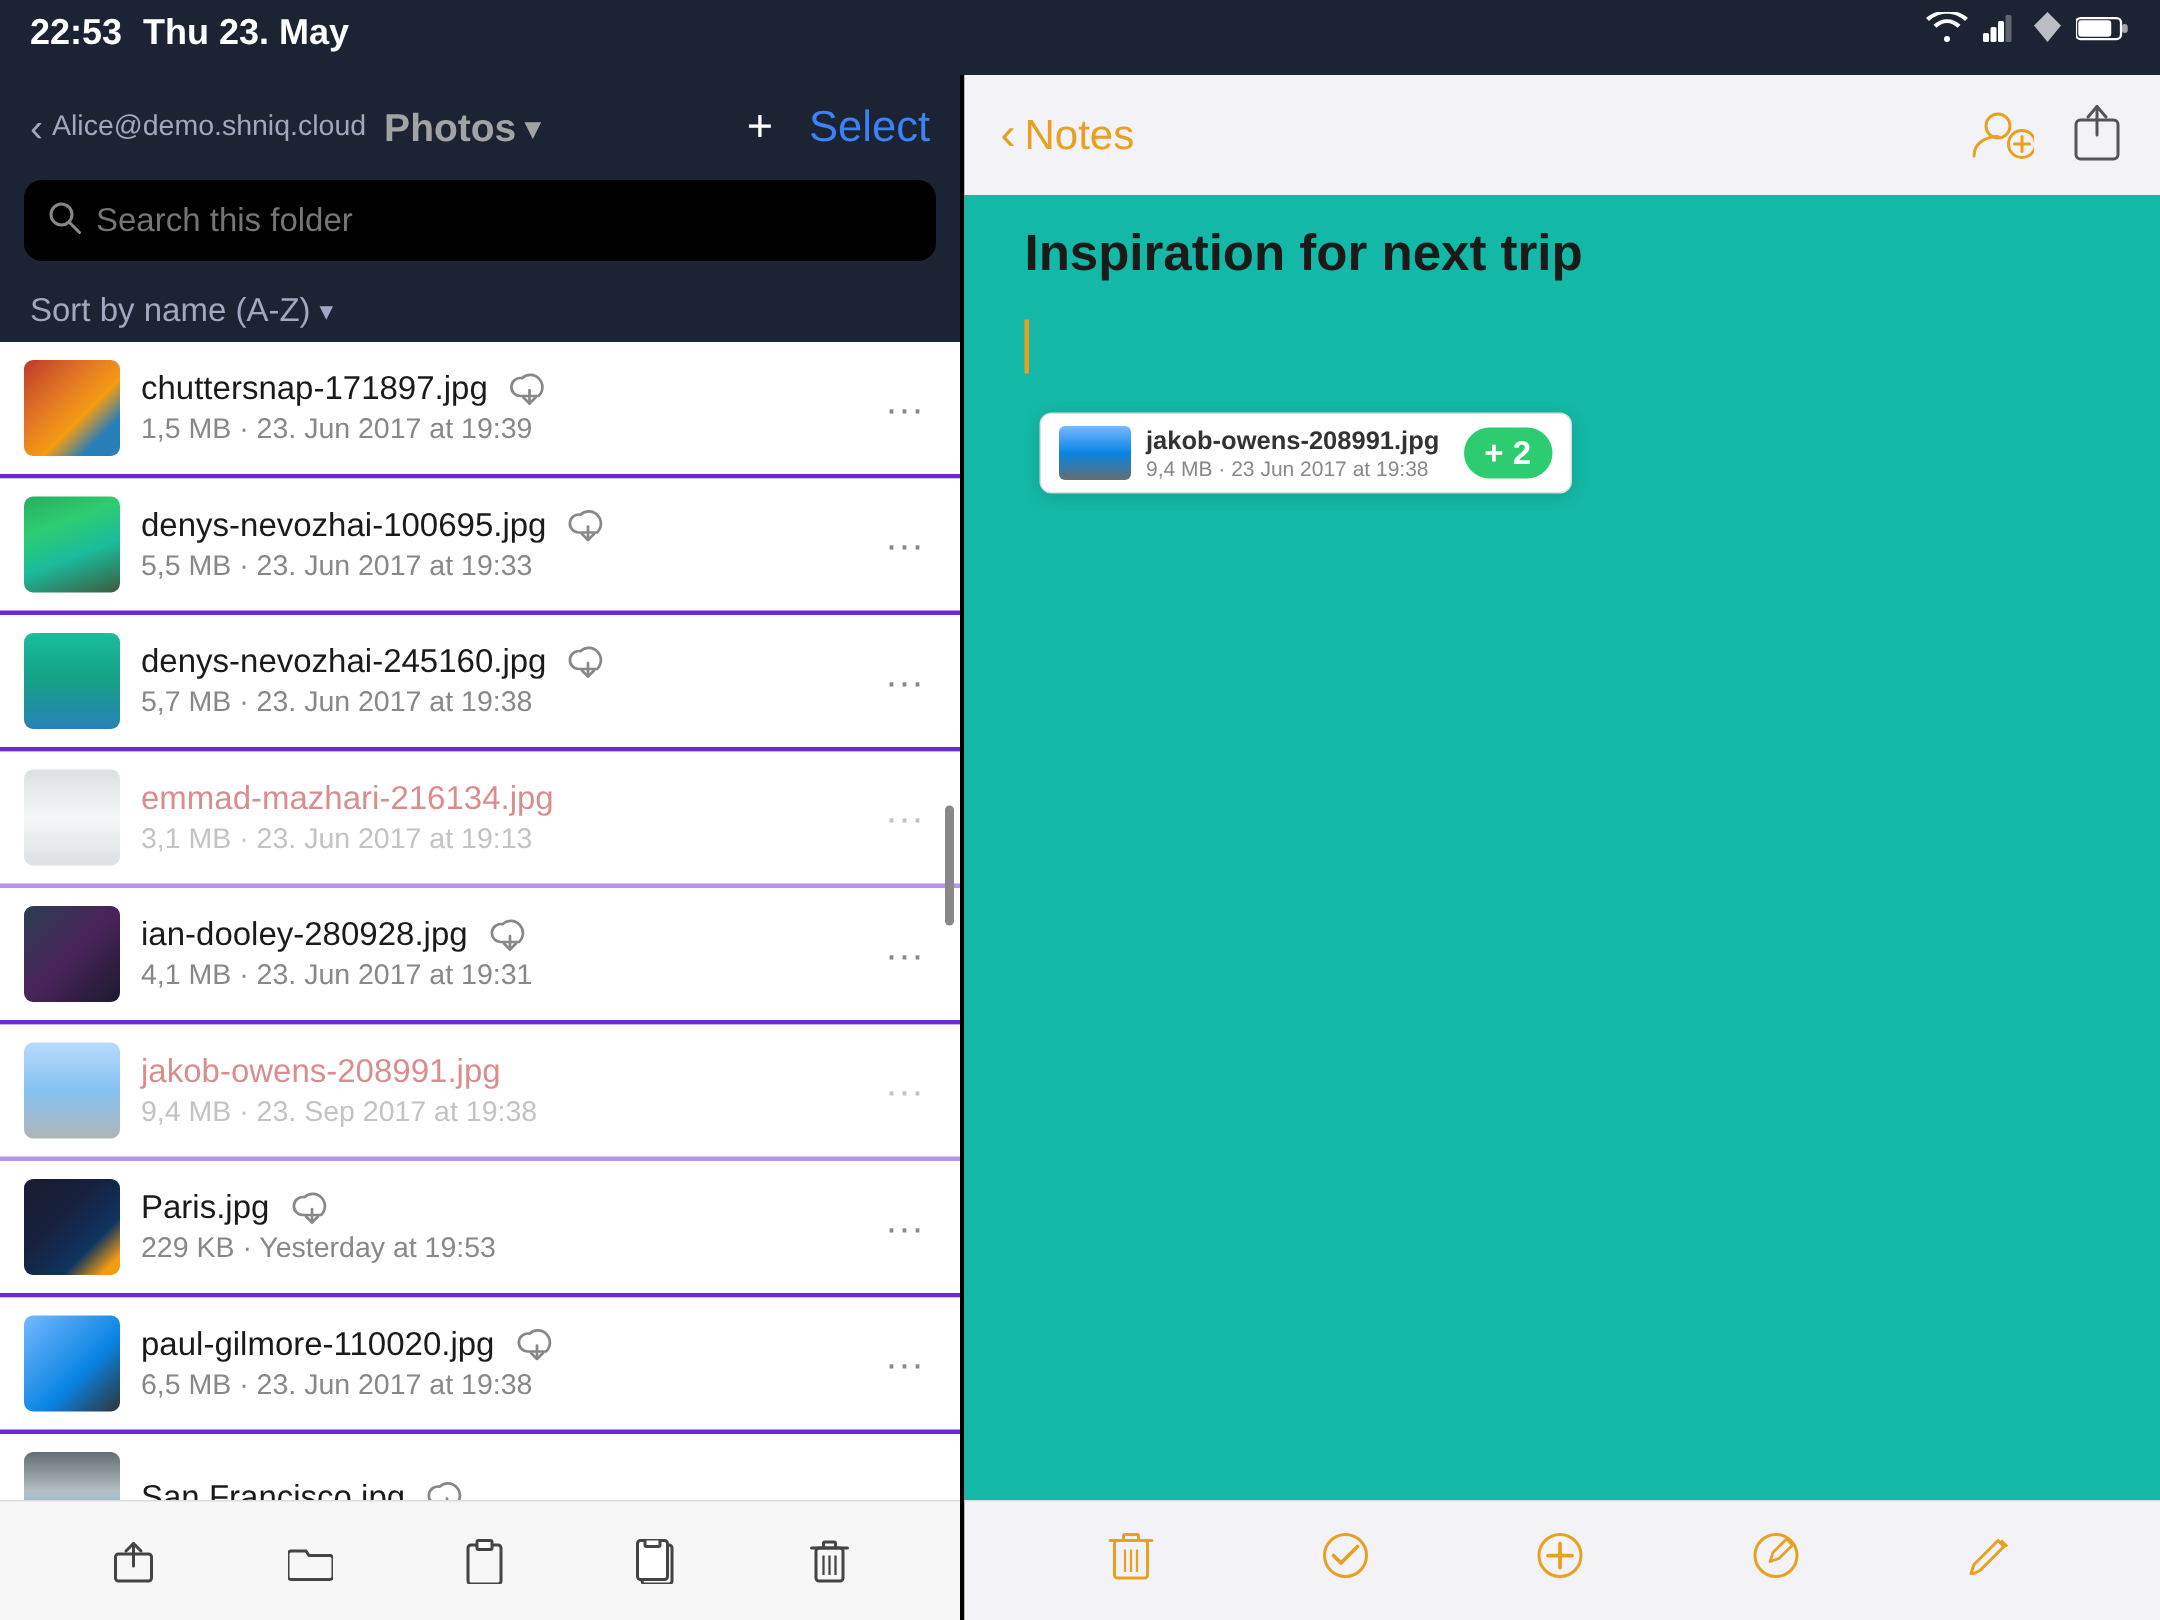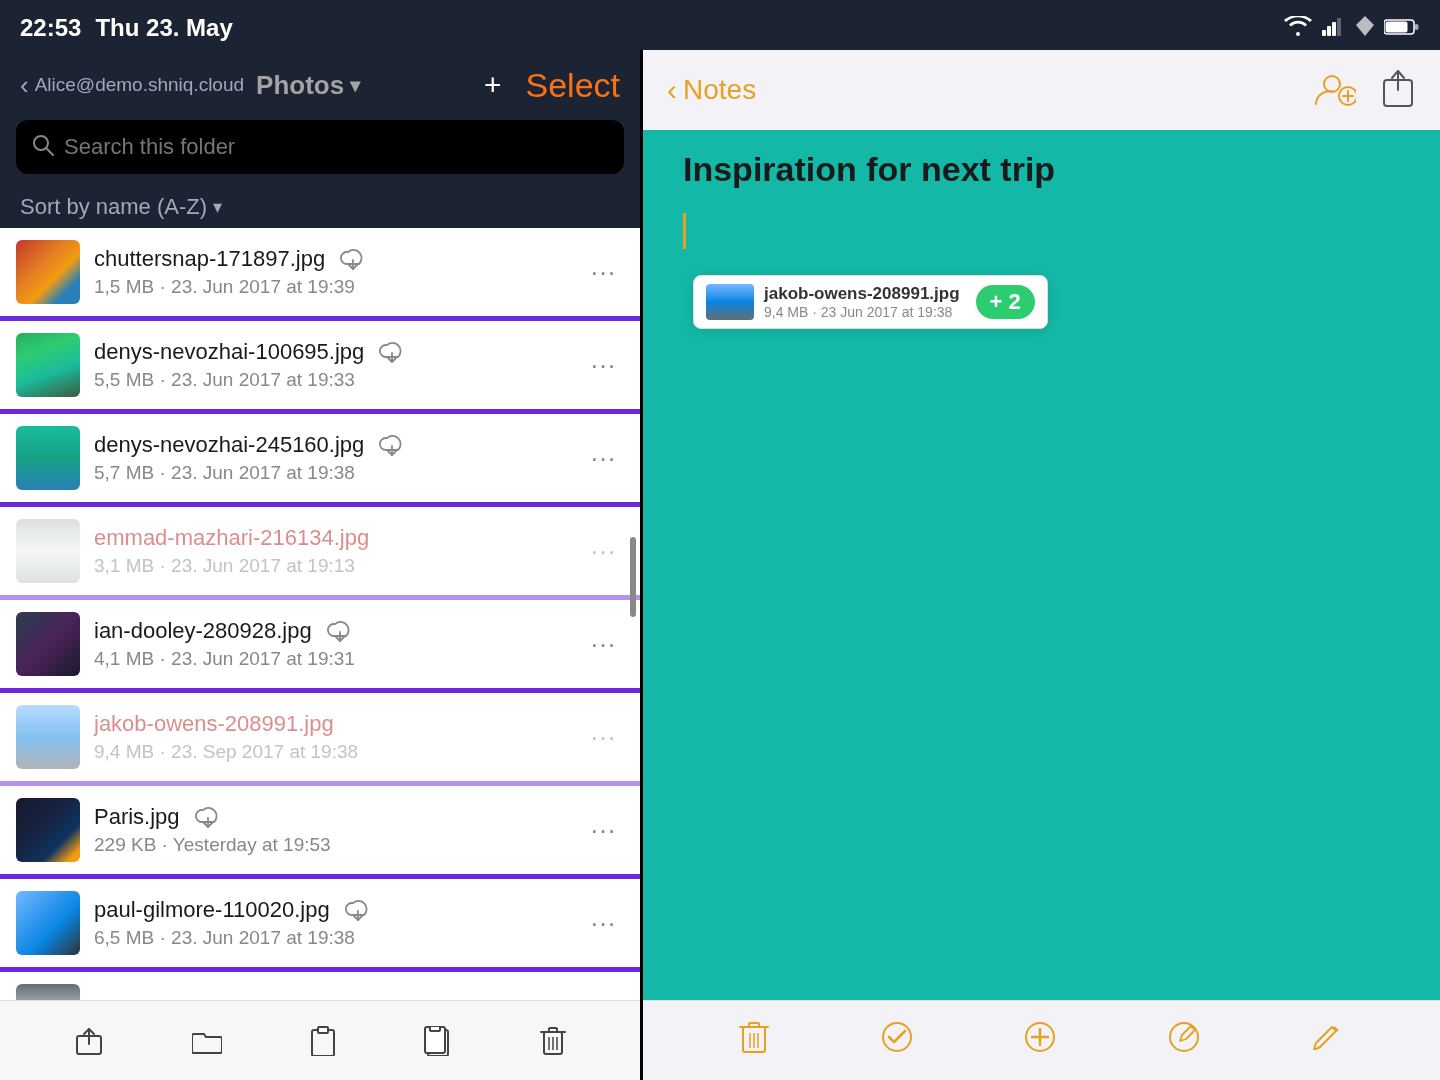--- a/index.html
+++ b/index.html
@@ -6,21 +6,21 @@
     body { width: 1440px; height: 1080px; display: flex; flex-direction: column; font-family: -apple-system, 'Helvetica Neue', sans-serif; overflow: hidden; background: #1c2333; }
 
     
     .status-bar {
       background: #1c2333;
       color: #fff;
       font-size: 24px;
       font-weight: 600;
       padding: 8px 20px;
       display: flex;
-      align-items: flex-end;
+      align-items: flex-start;
       height: 50px;
     }
     .status-bar-right {
       margin-left: auto;
       display: flex;
       align-items: center;
       gap: 10px;
     }
     .status-bar-right span { font-size: 22px; color: #fff; }
 
@@ -64,21 +64,21 @@
       gap: 6px;
     }
     .folder-title .caret { font-size: 20px; }
     .header-actions {
       margin-left: auto;
       display: flex;
       align-items: center;
       gap: 24px;
     }
     .header-actions .plus-btn { font-size: 30px; color: #fff; cursor: pointer; }
-    .header-actions .select-btn { font-size: 34px; color: #f97316; cursor: pointer; font-weight: 400; }
+    .header-actions .select-btn { font-size: 29px; color: #3b82f6; cursor: pointer; font-weight: 400; }
 
     .search-bar-container {
       padding: 0 16px 12px;
     }
     .search-bar {
       background: #000;
       border-radius: 12px;
       display: flex;
       align-items: center;
       padding: 10px 16px;
@@ -107,21 +107,21 @@
     
     .file-list {
       flex: 1;
       overflow-y: auto;
       background: #fff;
     }
     .file-item {
       display: flex;
       align-items: center;
       padding: 12px 16px;
-      border-bottom: 5px solid #6d28d9;
+      border-bottom: 3px solid #6d28d9;
       background: #fff;
       min-height: 88px;
     }
     .file-item.dimmed { opacity: 0.5; }
     .file-thumb {
       width: 64px;
       height: 64px;
       border-radius: 6px;
       background: #ccc;
       flex-shrink: 0;

